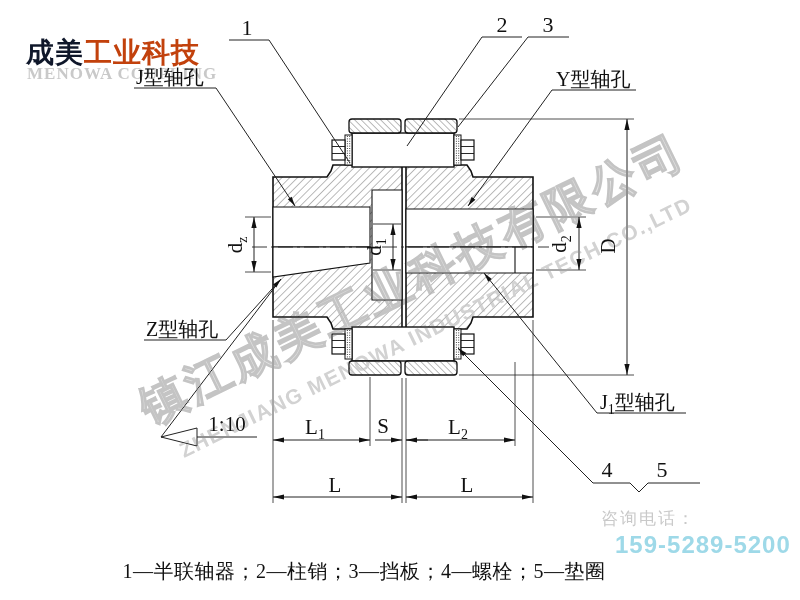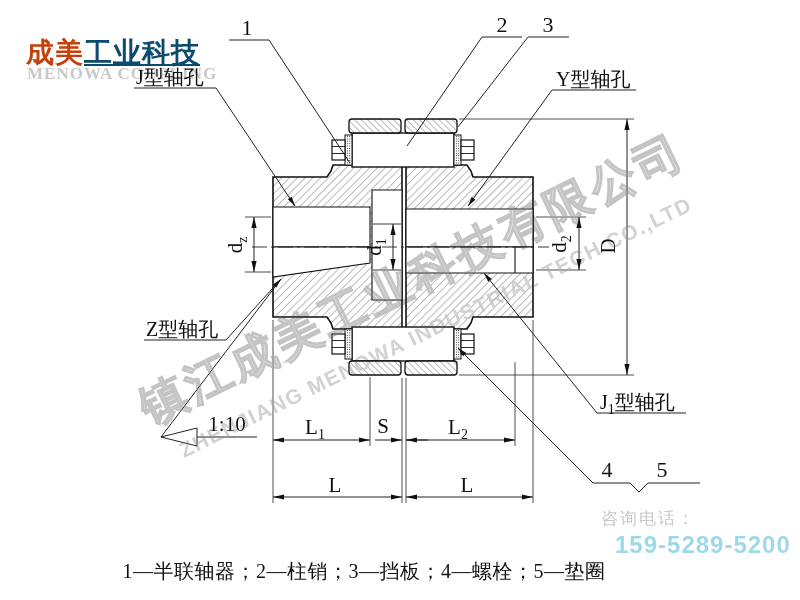--- a/index.html
+++ b/index.html
@@ -6,22 +6,22 @@
   body{
     width:800px;height:600px;position:relative;background:#ffffff;
     font-family:"Liberation Serif","DejaVu Serif",serif;overflow:hidden;
   }
   .abs{position:absolute;}
   
   .logo-line1{
     left:26px;top:34px;font-family:"Liberation Sans","DejaVu Sans",sans-serif;
     font-weight:bold;font-size:28px;letter-spacing:1px;white-space:nowrap;
   }
-  .logo-cn-primary{color:#c2410c;}
-  .logo-cn-secondary{color:#0c4a6e;text-decoration:underline;}
+  .logo-cn-primary{color:#0f172a;}
+  .logo-cn-secondary{color:#c2410c;}
   .logo-line2{
     left:27px;top:64px;font-family:Liberation Serif, serif;
     font-weight:bold;font-size:17px;letter-spacing:1px;color:#c9c9c9;white-space:nowrap;
   }
   
   .wm-diag{
     left:420px;top:295px;width:700px;pointer-events:none;
     transform:translate(-50%,-50%) rotate(-26deg);
     text-align:center;mix-blend-mode:darken;z-index:5;
   }

